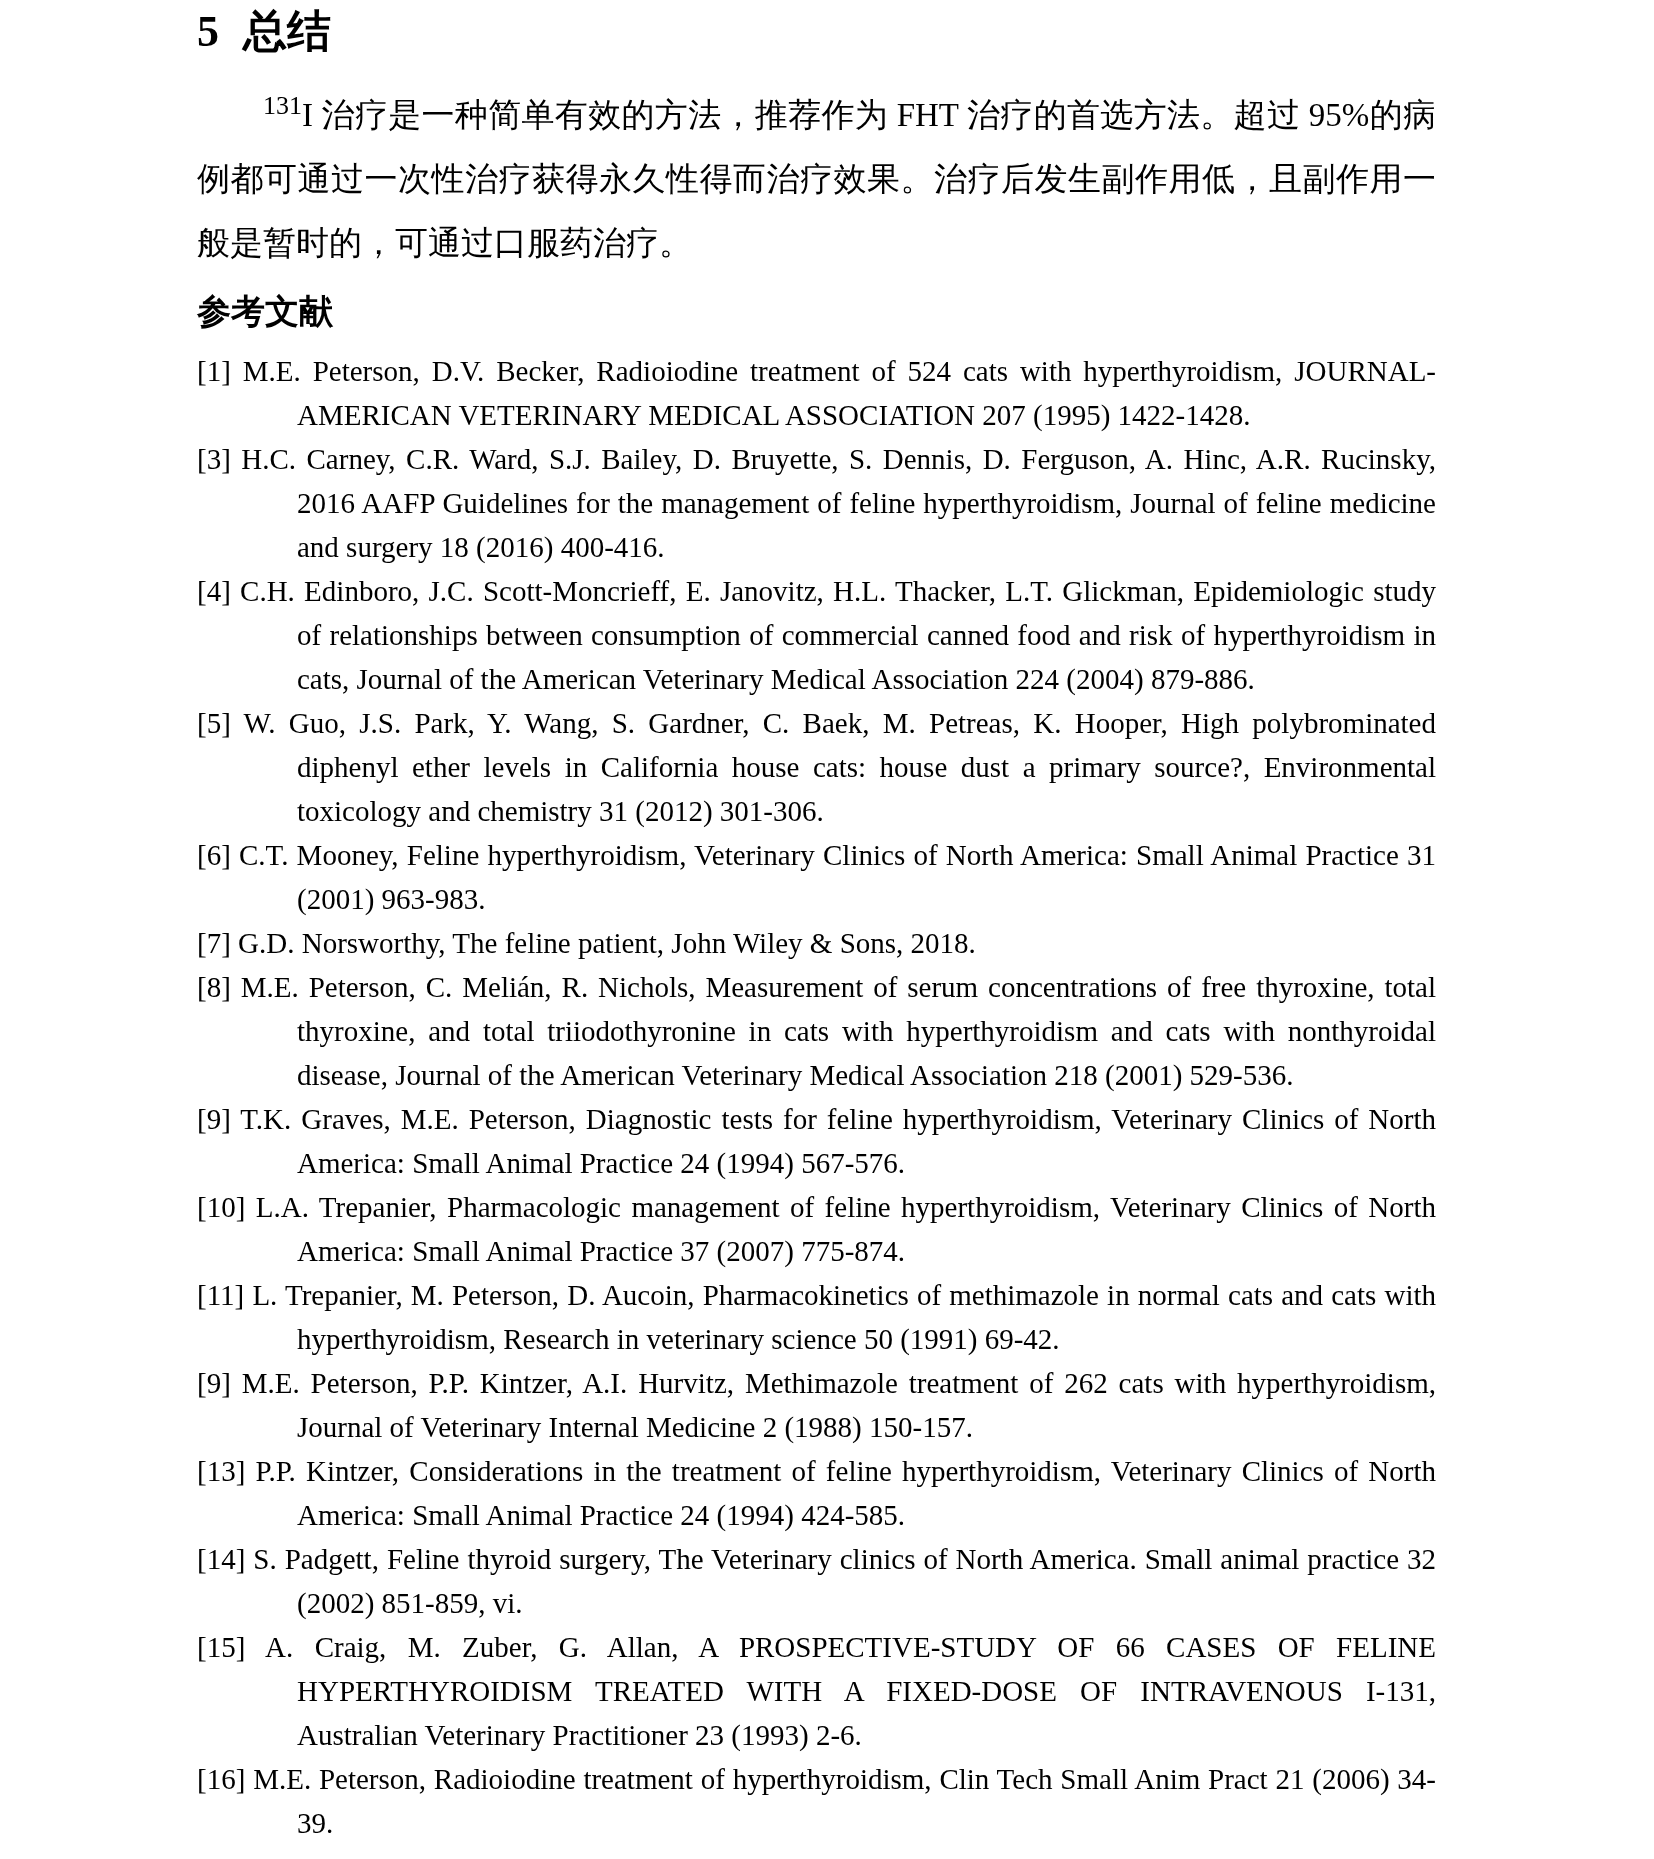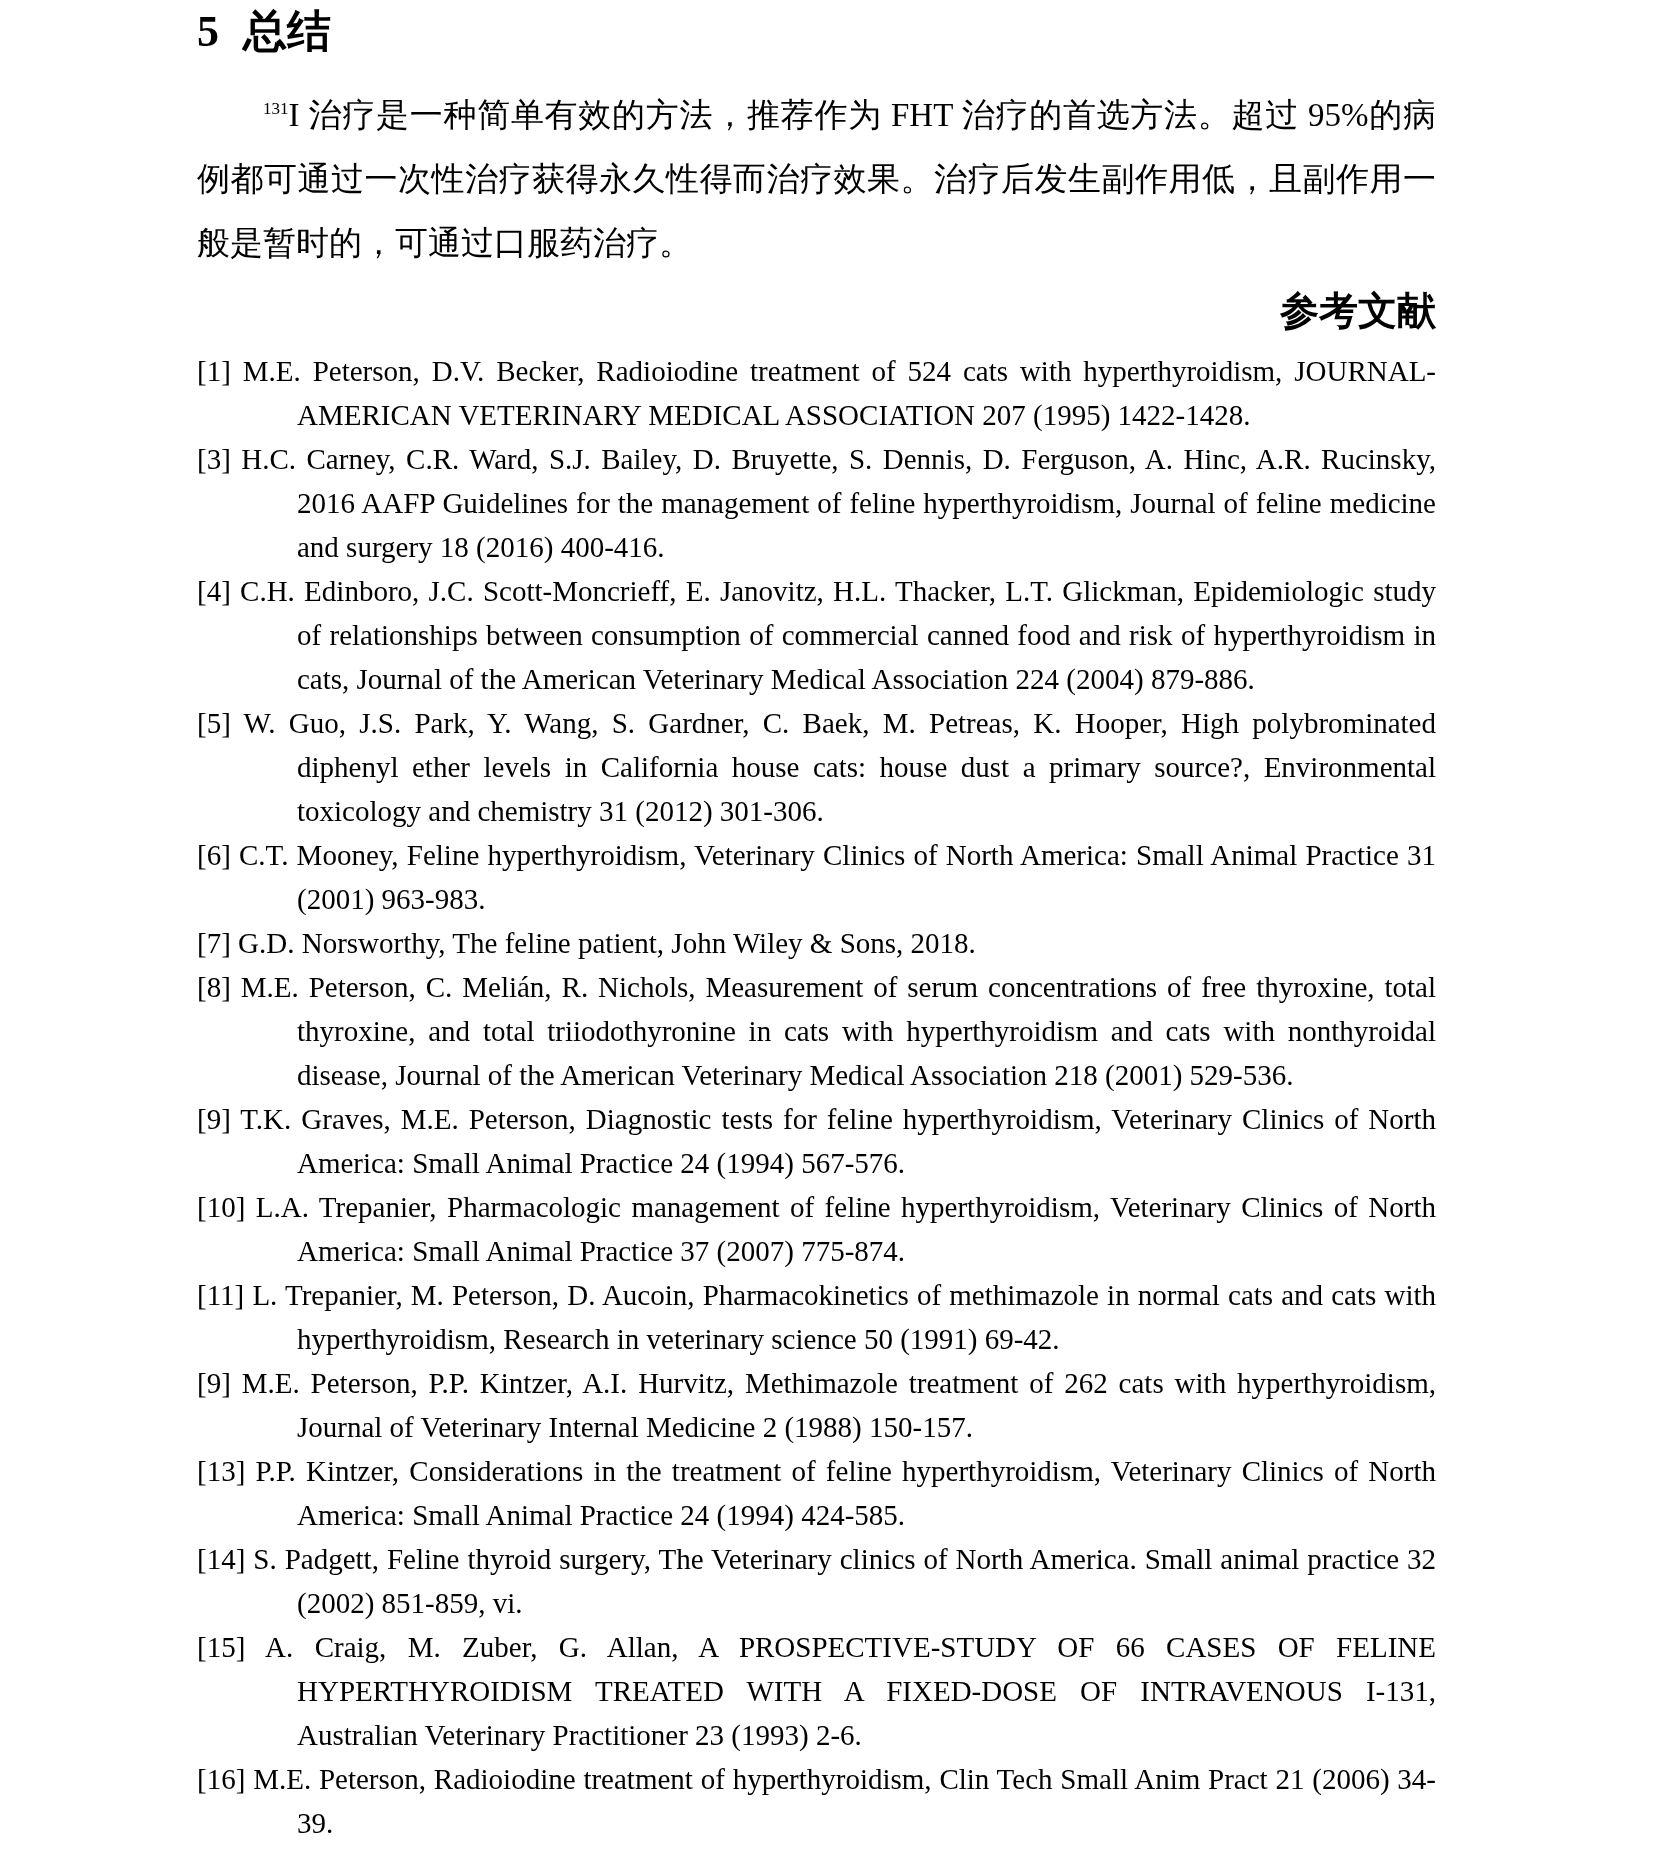--- a/index.html
+++ b/index.html
@@ -27,30 +27,30 @@
     margin-left: 24px;
   }
   .summary-para {
     margin: 28px 0 0 0;
     font-size: 33px;
     line-height: 64px;
     text-align: justify;
     text-indent: 66px;
   }
   .sup {
-    font-size: 17px;
+    font-size: 26px;
     vertical-align: super;
     line-height: 0;
   }
   .refs-heading {
     margin: 14px 0 16px 0;
-    font-size: 39px;
+    font-size: 34px;
     line-height: 44px;
     font-weight: bold;
-    text-align: right;
+    text-align: left;
     font-family: "Liberation Sans", "DejaVu Sans", sans-serif;
   }
   .ref-list {
     margin-top: 6px;
     font-size: 29px;
     line-height: 44px;
   }
   .ref {
     text-align: justify;
     padding-left: 100px;

